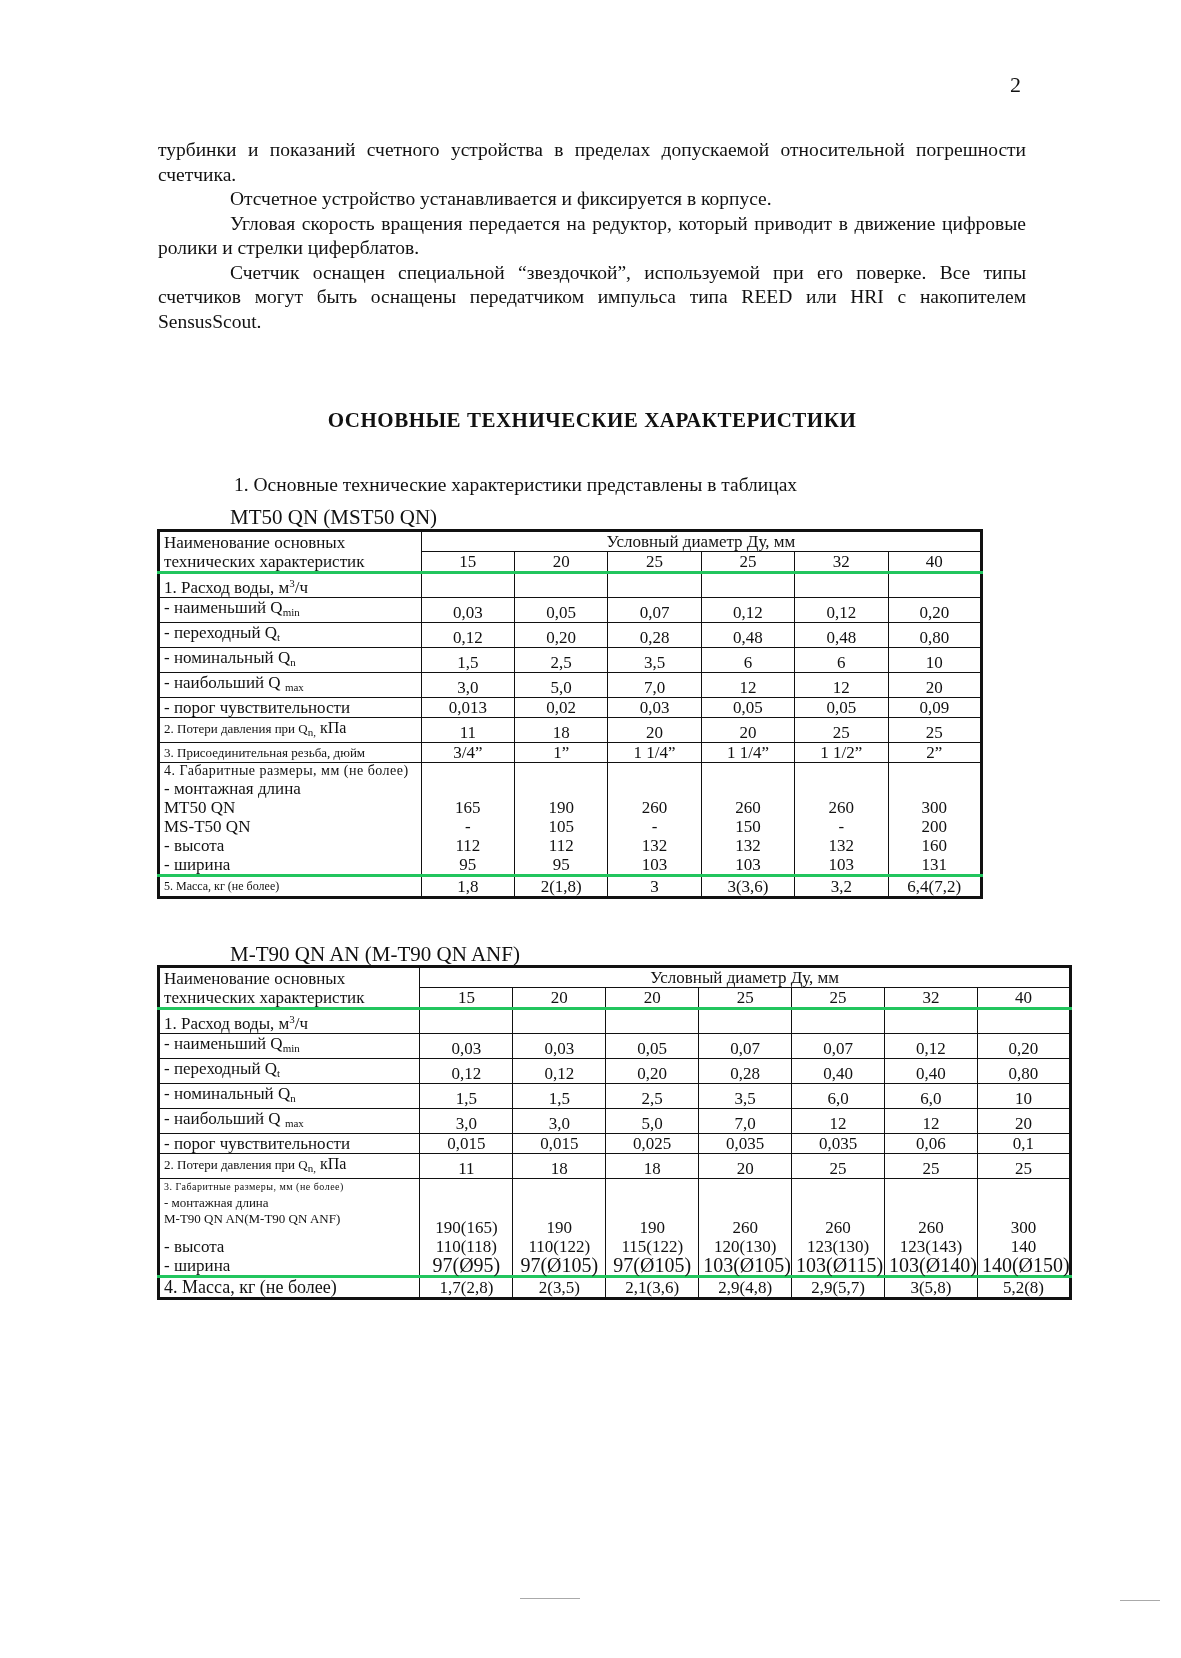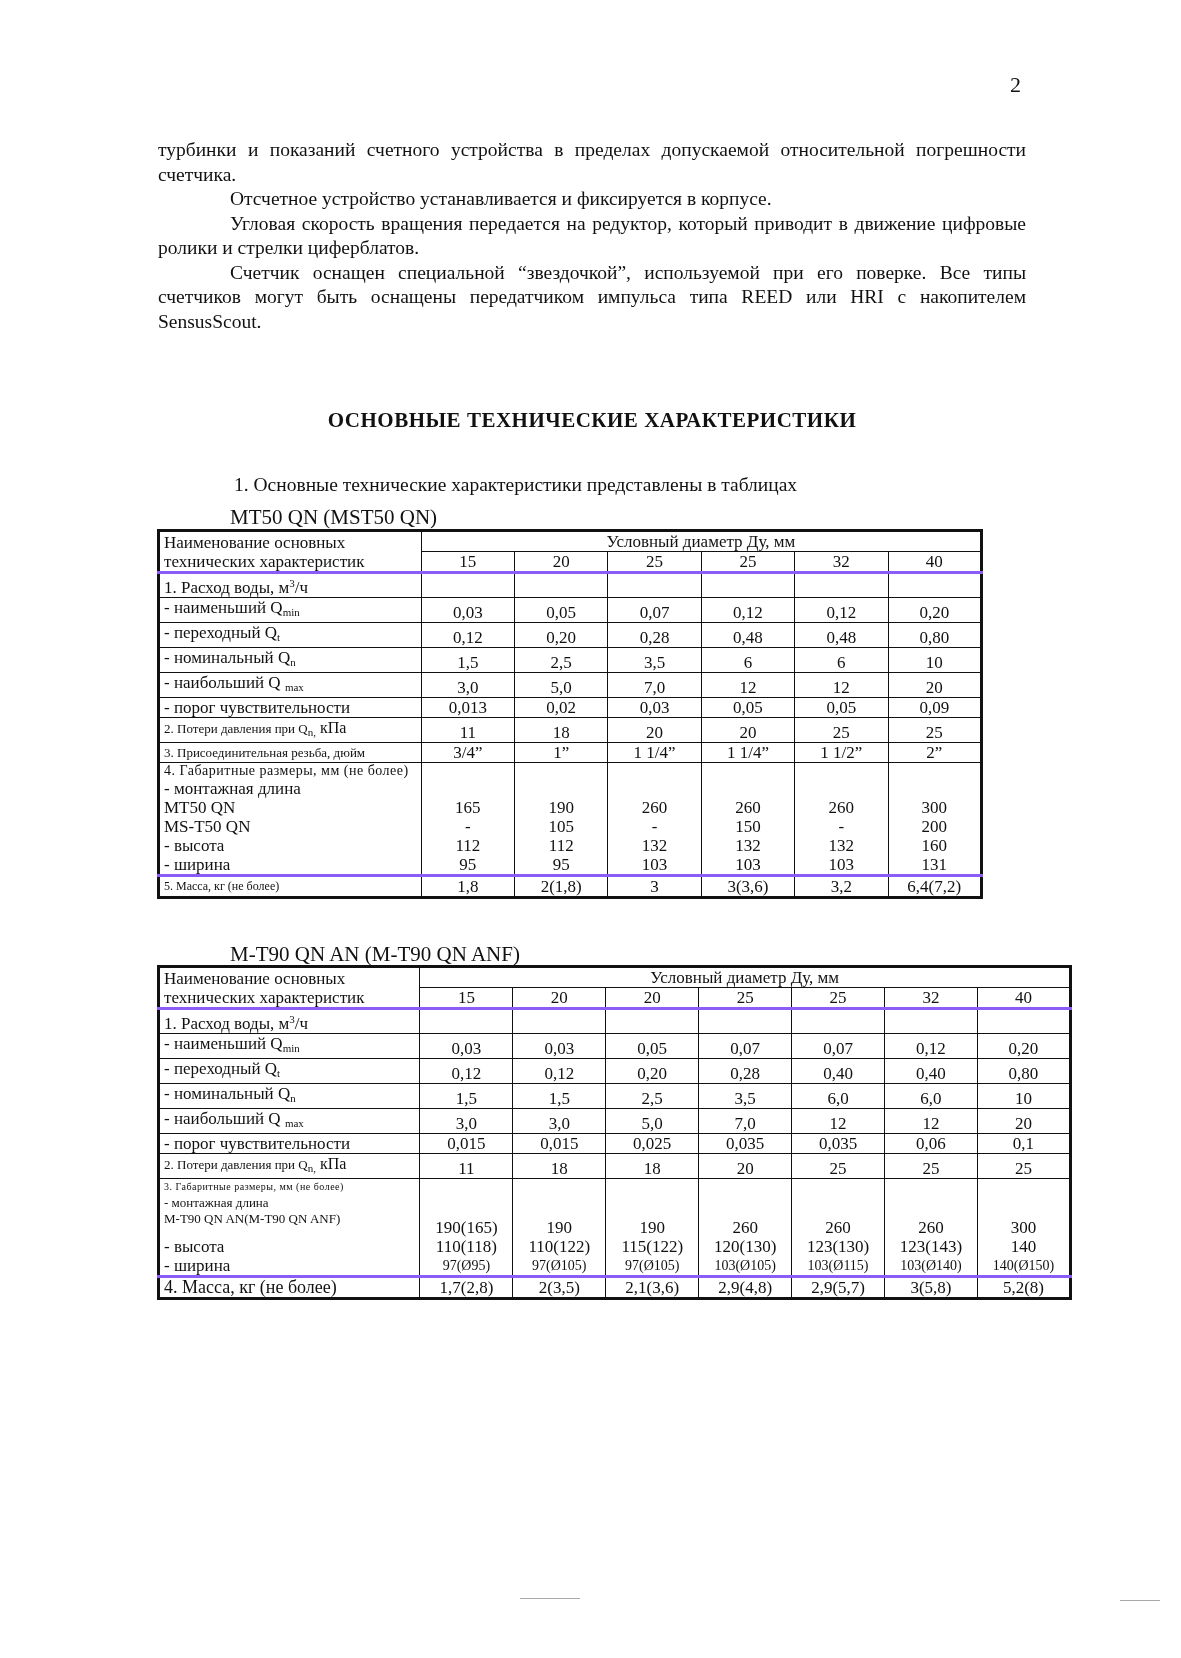--- a/index.html
+++ b/index.html
@@ -26,27 +26,27 @@
     position: absolute; border-collapse: collapse; table-layout: fixed;
     font-size: 17px; line-height: 19px; padding-left: 16px;
   }
   table.spec td {
     border: 1.5px solid #111; padding: 0 4px; text-align: center; vertical-align: bottom;
     white-space: nowrap;
   }
   table.spec td.name { text-align: left; }
   table.spec td.small { font-size: 13px; }
   table.spec td.merged { border-bottom: none; }
-  table.spec .thick-top td { border-top: 3px solid #8b5cf6; }
+  table.spec .thick-top td { border-top: 3px solid #22c55e; }
   .t1 { left: 157px; top: 529px; width: 826px; border: 3px solid #111; }
   .t2 { left: 157px; top: 965px; width: 915px; border: 3px solid #111; }
   .multi { display: block; text-align: left; white-space: normal; line-height: 19px; }
   .multi .sm { font-size: 13px; line-height: 16px; display: block; }
   .stack { display: block; line-height: 19px; }
-  .stack.sm { font-size: 14px; line-height: 19px; }
+  .stack.sm { font-size: 20px; line-height: 19px; }
   sub { font-size: 11px; vertical-align: -3px; font-family: Liberation Serif, serif; }
   sup { font-size: 11px; vertical-align: 6px; }
   .scan-mark { position: absolute; height: 1px; background: #aaa; }
 </style>
 </head>
 <body>
 
 <div class="page-number">2</div>
 
 <div class="body-text">

